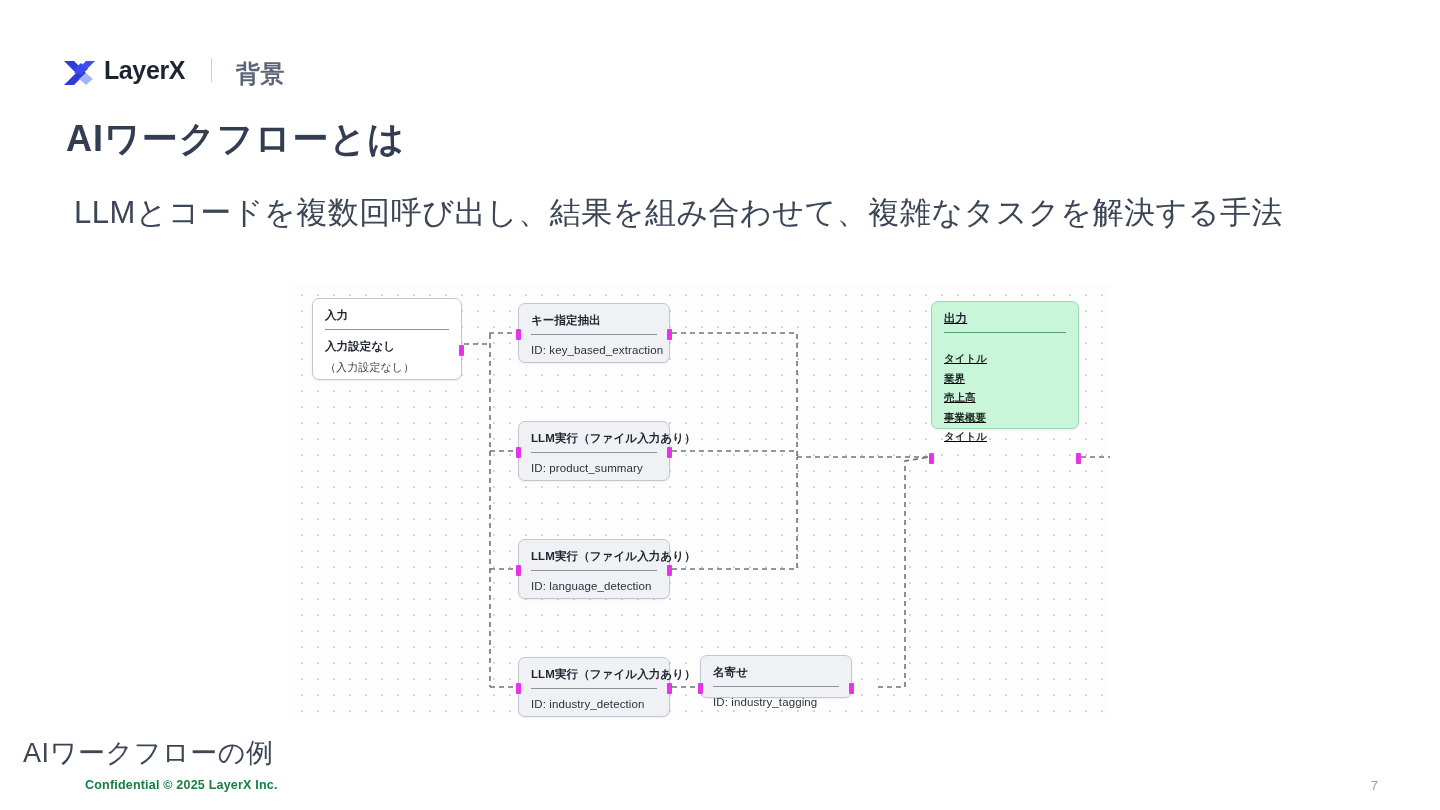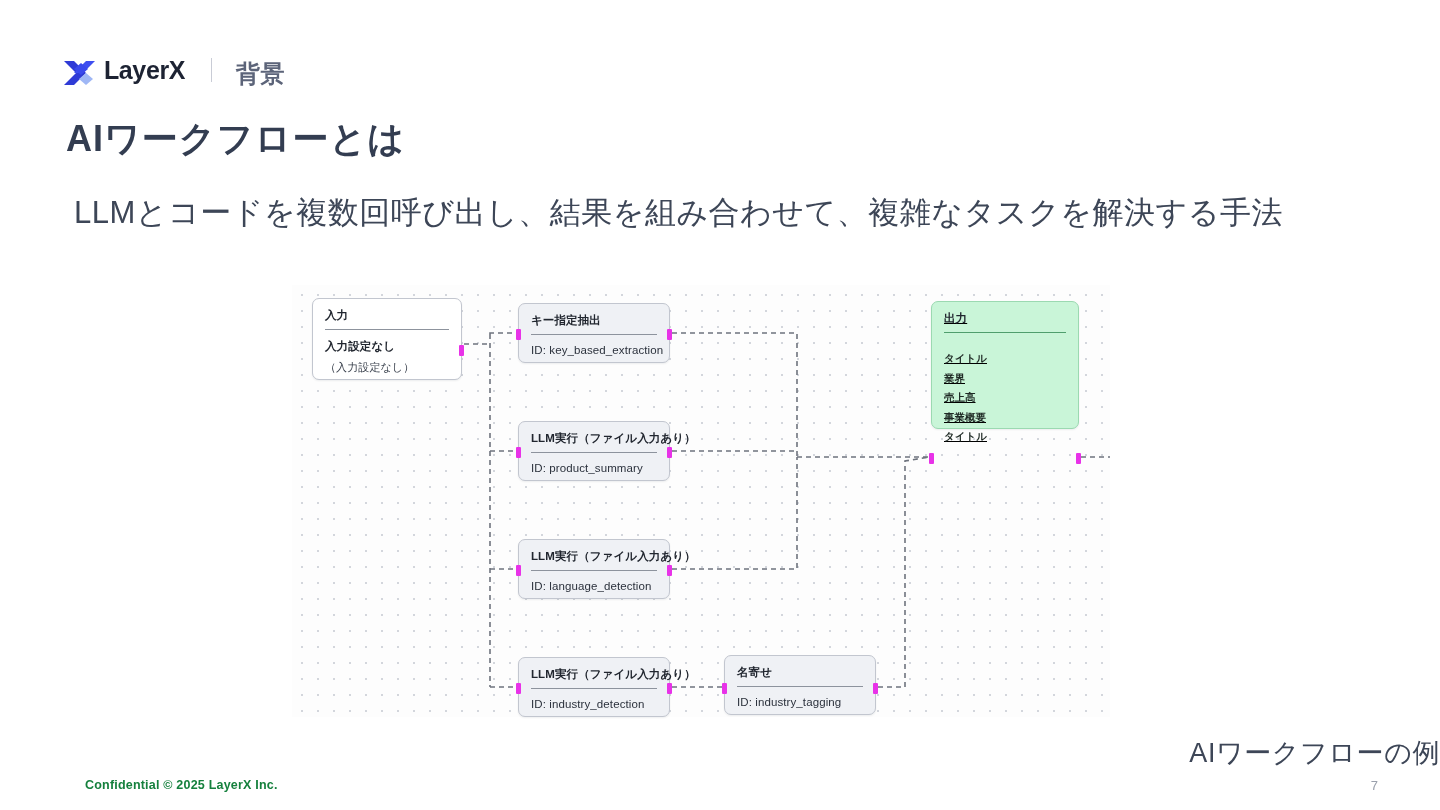--- a/index.html
+++ b/index.html
@@ -145,25 +145,26 @@
     background: #e832e8;
     border-radius: 1px;
   }
   .port.left  { left: -3px; }
   .port.right { right: -3px; }
 
   
   #caption {
     position: absolute;
     left: 0; right: 0; top: 735px;
-    text-align: right;
+    text-align: left;
     font-size: 27px;
     font-weight: 400;
     color: #3d4657;
     letter-spacing: 0.6px;
+    padding-left: 23px;
   }
   #footer-left {
     position: absolute;
     left: 85px; top: 778px;
     font-size: 12.5px;
     font-weight: 700;
     color: #15803d;
     letter-spacing: 0.2px;
   }
   #footer-page {
@@ -258,21 +259,21 @@
       <span class="port right" style="top:25px;"></span>
     </div>
 
     <div class="node" style="left:226px; top:372px; width:152px; height:60px;">
       <div class="node-title">LLM実行（ファイル入力あり）</div>
       <div class="node-body">ID: industry_detection</div>
       <span class="port left" style="top:25px;"></span>
       <span class="port right" style="top:25px;"></span>
     </div>
 
-    <div class="node" style="left:432px; top:370px; width:152px; height:60px;">
+    <div class="node" style="left:408px; top:370px; width:152px; height:43px;">
       <div class="node-title">名寄せ</div>
       <div class="node-body">ID: industry_tagging</div>
       <span class="port left" style="top:27px;"></span>
       <span class="port right" style="top:27px;"></span>
     </div>
 
     <div class="node output" style="left:639px; top:16px; width:148px; height:128px;text-decoration:underline;">
       <div class="node-title">出力</div>
       <div class="out-list">
         <div class="out-item">タイトル</div>

